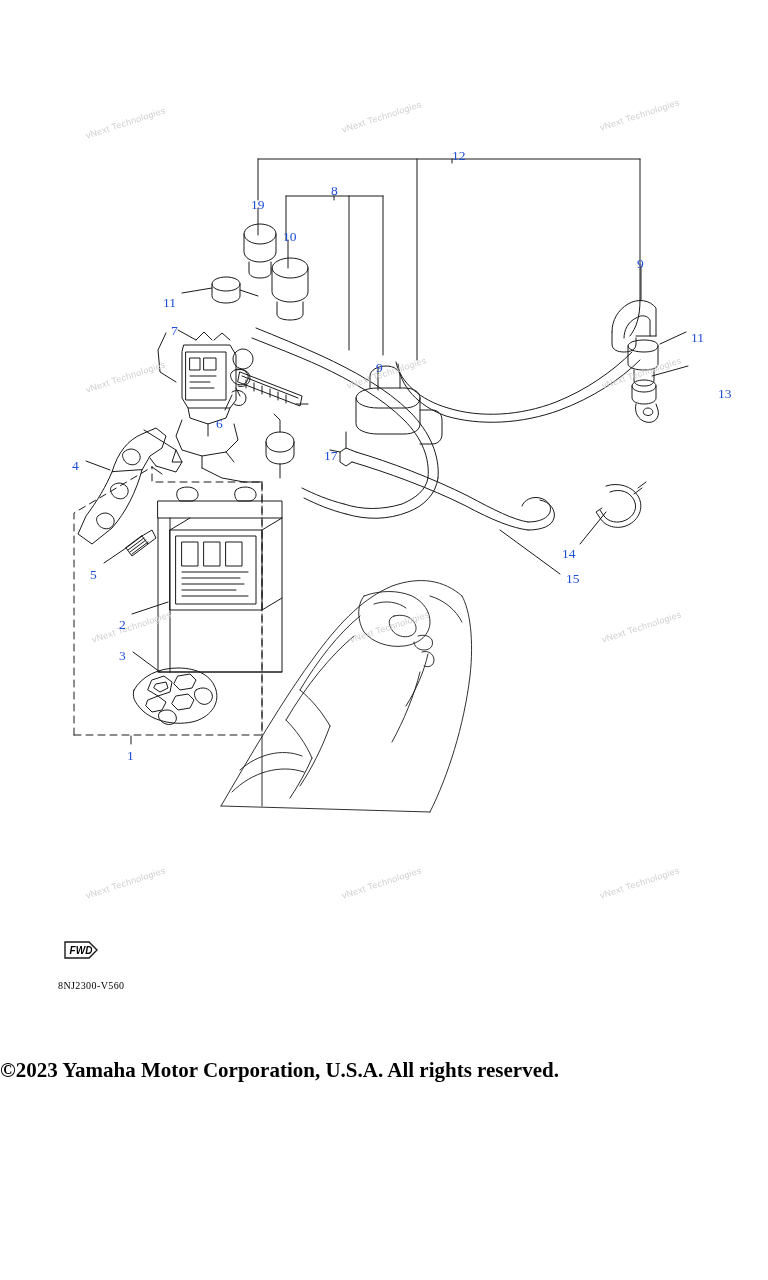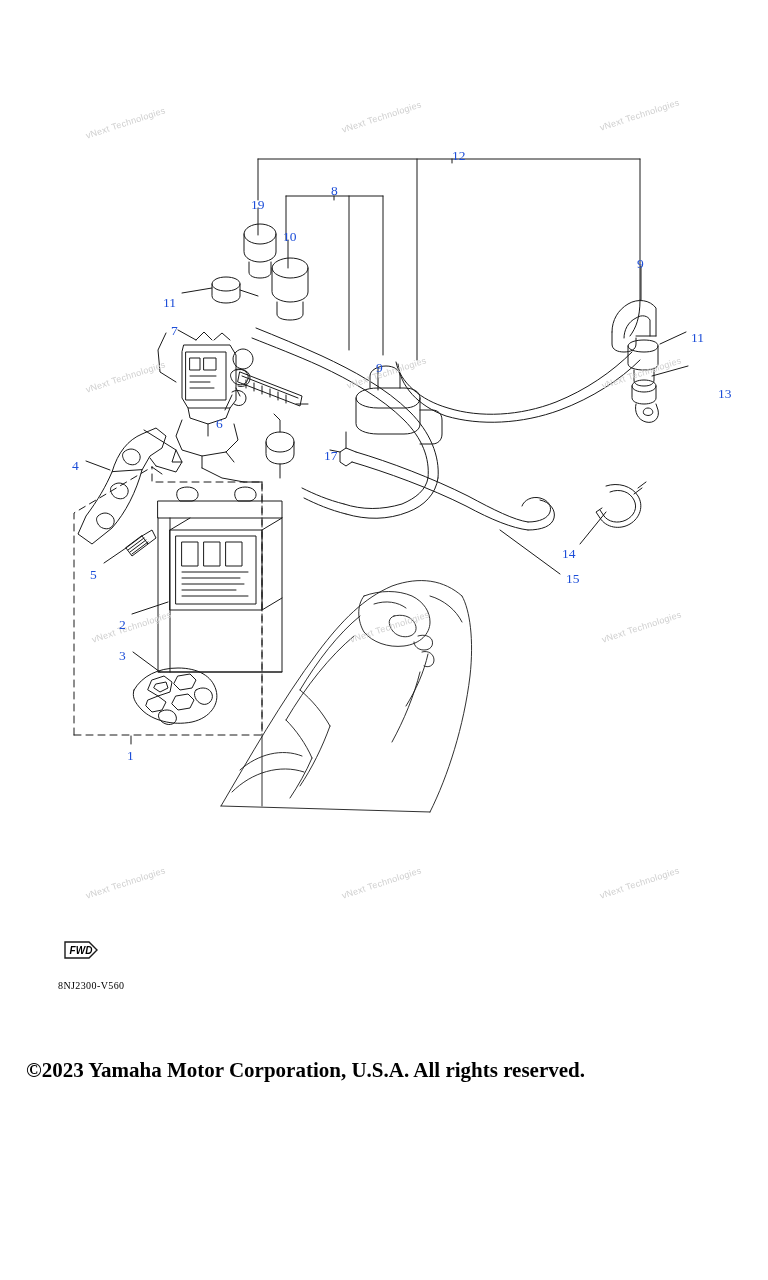--- a/index.html
+++ b/index.html
@@ -50,21 +50,20 @@
     top: 980px;
     font-family: "Liberation Serif", serif;
     font-size: 10px;
     letter-spacing: 0.4px;
   }
   #copyright {
     position: absolute;
     left: 0;
     top: 1058px;
     width: 611px;
-    text-align: center;
     font-family: "Liberation Serif", serif;
     font-size: 21px;
     font-weight: bold;
   }
   #fwd-badge {
     position: absolute;
     left: 63px;
     top: 938px;
     width: 36px;
     height: 24px;

